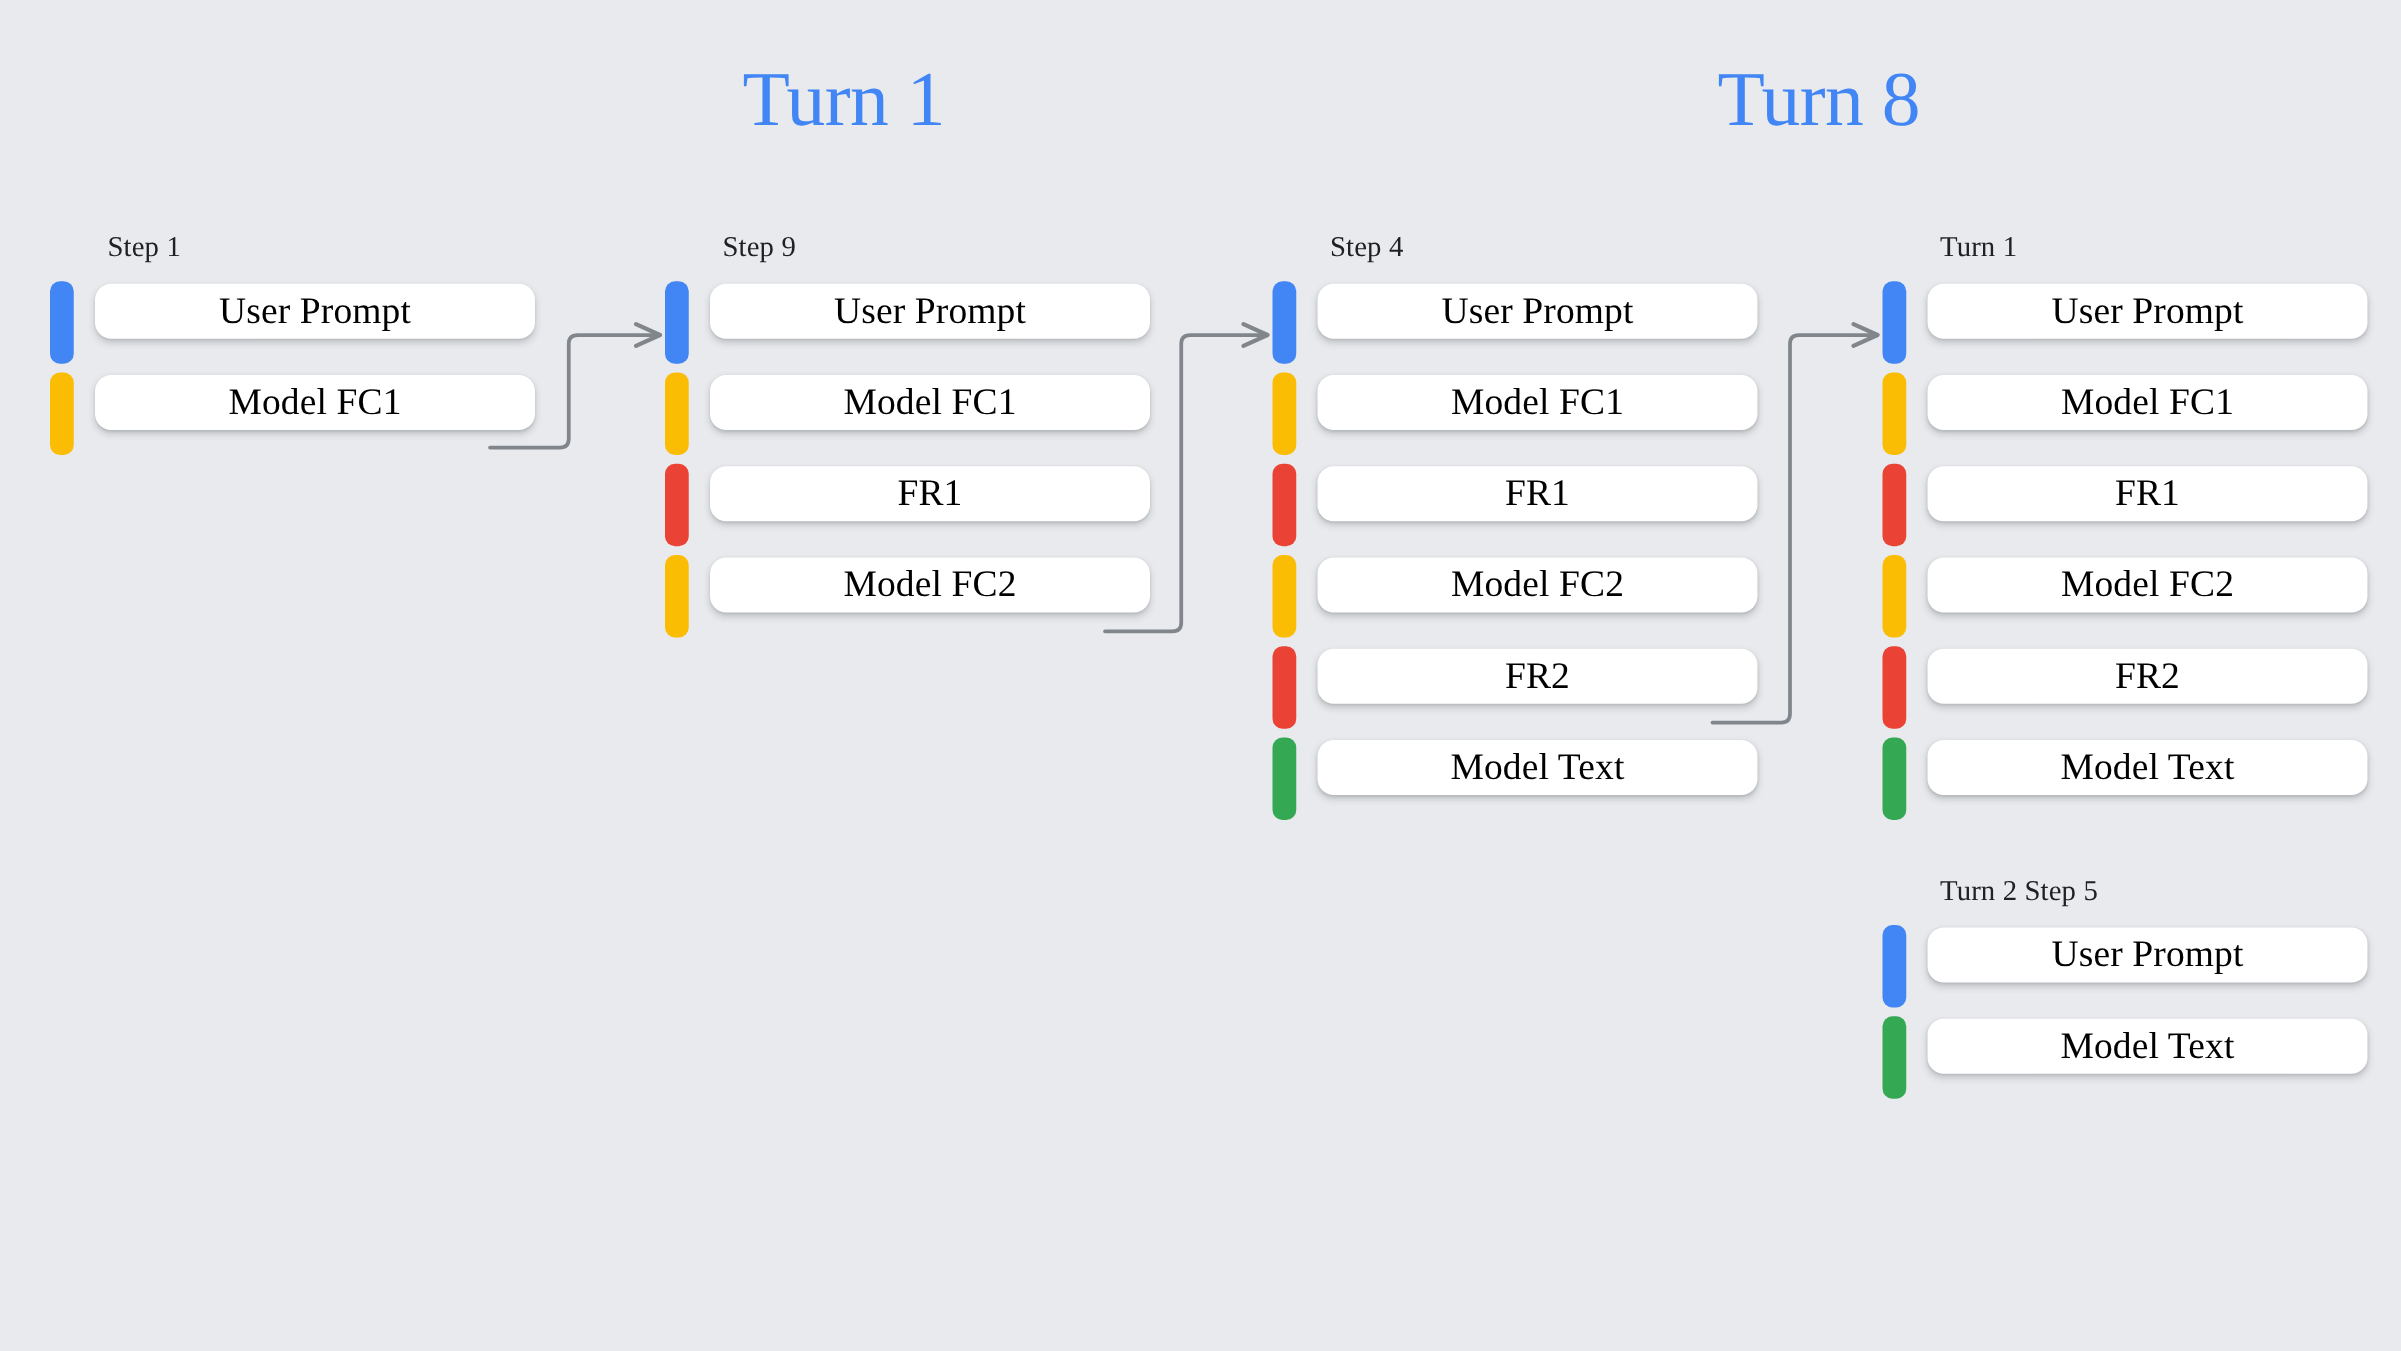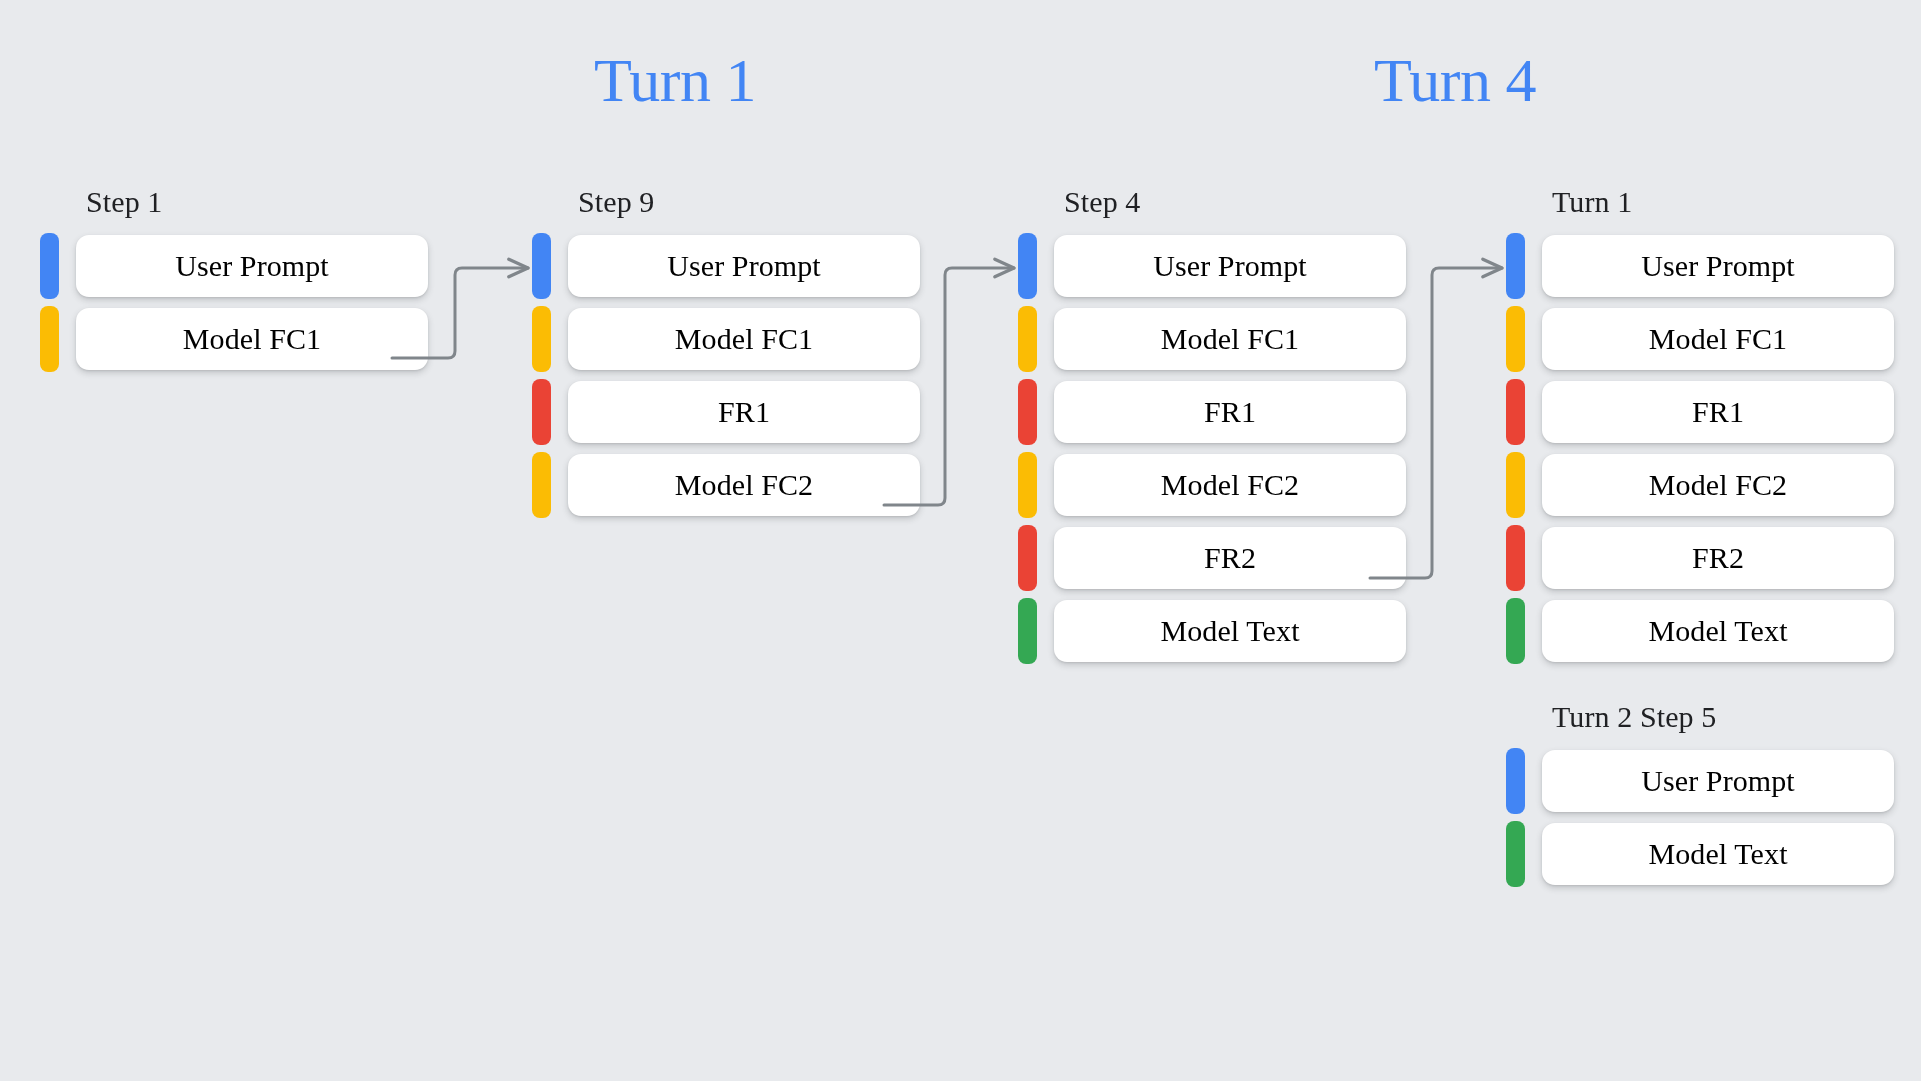--- a/index.html
+++ b/index.html
@@ -32,21 +32,21 @@
     color: #4285f4;
     white-space: nowrap;
     text-align: center;
   }
 
   
   .step-col {
     position: absolute;
   }
   .step-label {
-    font-size: 30px;
+    font-size: 23px;
     color: #202124;
     font-weight: 400;
     white-space: nowrap;
     margin-bottom: 11px;
     padding-left: 46px;
     letter-spacing: 0.1px;
   }
 
   
   .row {
@@ -58,21 +58,21 @@
     left: 0;
     top: 3px;
     width: 19px;
     height: 66px;
     border-radius: 8px;
   }
   .card {
     position: absolute;
     left: 36px;
     top: 5px;
-    height: 62px;
+    height: 44px;
     border-radius: 13px;
     background: #ffffff;
     box-shadow: 0 3px 6px rgba(60,64,67,0.22), 0 1px 2px rgba(60,64,67,0.12);
     display: flex;
     align-items: center;
     justify-content: center;
   }
   .card-text {
     font-size: 30px;
     color: #000000;
@@ -90,21 +90,21 @@
     height: 1081px;
     pointer-events: none;
   }
 </style>
 </head>
 <body>
 
 <div id="canvas">
 
   <div class="turn-heading" id="heading-0" style="left: 535px; top: 45px; width: 280px; color: rgb(66, 133, 244);">Turn 1</div>
-  <div class="turn-heading" id="heading-1" style="left: 1315px; top: 45px; width: 280px; color: rgb(66, 133, 244);">Turn 4</div>
+  <div class="turn-heading" id="heading-1" style="left: 1315px; top: 45px; width: 280px; color: rgb(66, 133, 244);">Turn 8</div>
 
   <div id="columns-host">
       <div class="step-col" style="left: 40px; top: 185px;">
         <div class="step-label">Step 1</div>
         <div class="row">
           <div class="bar" style="background: rgb(66, 133, 244);"></div>
           <div class="card" style="width: 352px; background: rgb(255, 255, 255);">
             <span class="card-text" style="color: rgb(0, 0, 0);">User Prompt</span>
           </div>
         </div>

